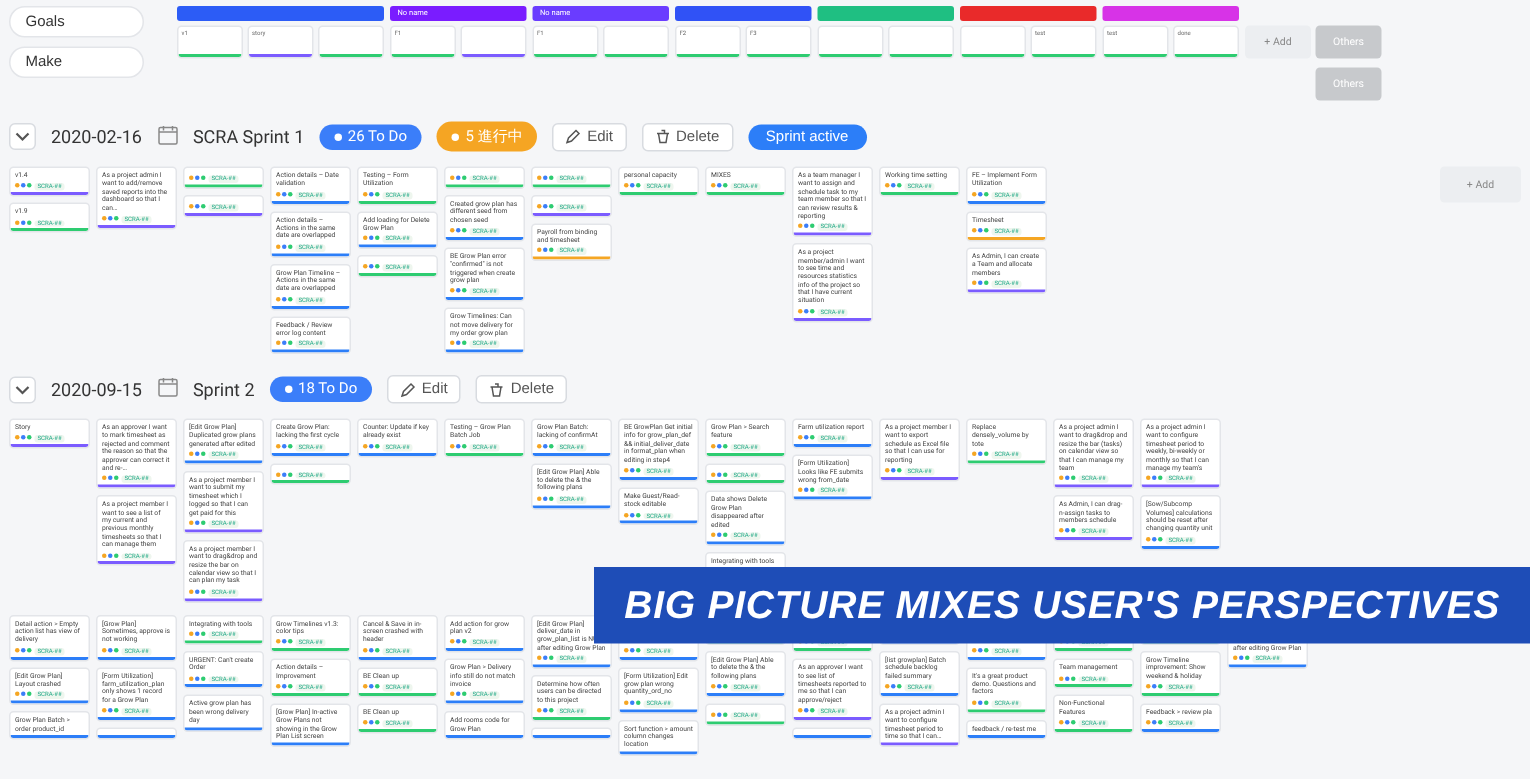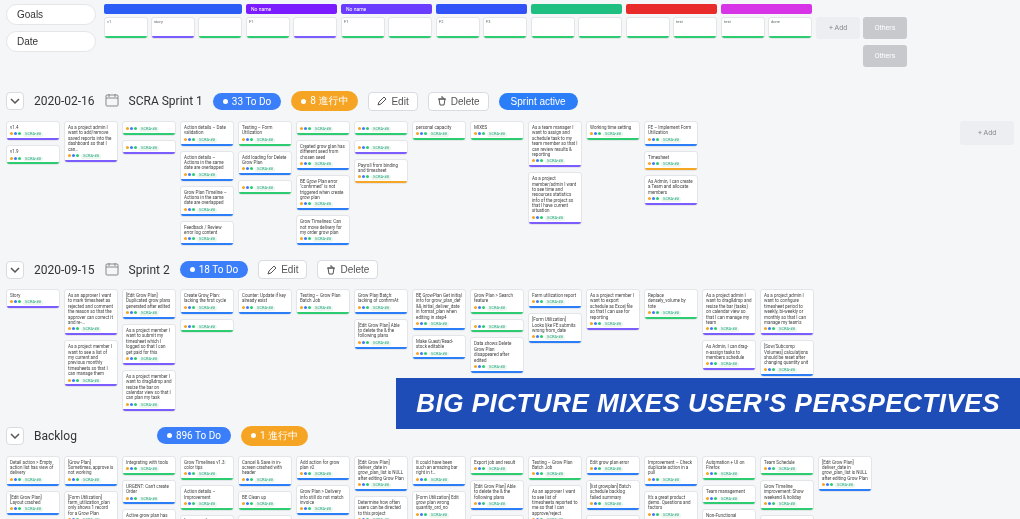--- a/index.html
+++ b/index.html
@@ -1,18 +1,18 @@
 <!DOCTYPE html>
 <html><head>
 <meta charset="utf-8">
 <style>
   * { box-sizing: border-box; margin: 0; padding: 0; }
   body { font-family: -apple-system, BlinkMacSystemFont, "Segoe UI", Roboto, sans-serif; font-size: 10px; background: #f5f6f8; color: #333; width: 1020px; }
   .page { padding: 4px 6px; }
-  .toprow { display: flex; gap: 8px; align-items: flex-start; margin-bottom: 18px; }
+  .toprow { display: flex; gap: 22px; align-items: flex-start; margin-bottom: 8px; }
   .leftcol { display: flex; flex-direction: column; gap: 6px; width: 90px; }
   .pill { background: #fff; border: 1px solid #e3e5e9; border-radius: 14px; padding: 4px 10px; font-size: 10px; color: #333; text-align: left; cursor: pointer; }
   .swimlanes { display: flex; gap: 4px; flex: 1; }
   .lane { display: flex; flex-direction: column; gap: 3px; }
   .lane-head { height: 10px; border-radius: 2px; }
   .lane-cards { display: flex; gap: 3px; }
   .minicard { width: 44px; height: 22px; background: #fff; border: 1px solid #e3e5e9; border-radius: 3px; position: relative; overflow: hidden; padding: 2px; }
   .minicard::after { content: ""; position: absolute; bottom: 0; left: 0; right: 0; height: 2px; }
   .mc-green::after { background: #2ecc71; }
   .mc-purple::after { background: #7b5cff; }
@@ -52,21 +52,21 @@
   .col-wide { display: flex; flex-direction: column; gap: 4px; }
 </style>
 </head>
 <body>
 
 <div class="page">
 
   <div class="toprow">
     <div class="leftcol">
       <button class="pill">Goals</button>
-      <button class="pill">Date</button>
+      <button class="pill">Make</button>
     </div>
     <div class="swimlanes" id="lanes">
         <div class="lane">
           <div class="lane-head" style="background: rgb(44, 92, 246); width: 138px;"></div>
           <div class="lane-cards">
             <div class="minicard mc-green">
               <div class="txt">v1</div>
             </div>
             <div class="minicard mc-purple">
               <div class="txt">story</div>
@@ -168,22 +168,22 @@
           </svg>
       </div>
       <span class="date">2020-02-16</span>
       <span class="cal-icon">
         <svg viewBox="0 0 14 14">
             <rect x="1" y="2" width="12" height="11" rx="1" fill="none" stroke="#888"></rect>
             <path d="M1 5h12M4 1v3M10 1v3" stroke="#888"></path>
           </svg>
       </span>
       <span class="sprint-title">SCRA Sprint 1</span>
-      <span class="badge b-blue">33 To Do</span>
-      <span class="badge b-orange">8 進行中</span>
+      <span class="badge b-blue">26 To Do</span>
+      <span class="badge b-orange">5 進行中</span>
       <button class="actbtn">
         <svg viewBox="0 0 10 10">
             <path d="M1 9l1-3 5-5 2 2-5 5-3 1z" fill="none" stroke="#555"></path>
           </svg>
         <span>Edit</span>
       </button>
       <button class="actbtn">
         <svg viewBox="0 0 10 10">
             <path d="M2 3h6l-1 6H3zM1 3h8M4 1h2v2" fill="none" stroke="#555"></path>
           </svg>
@@ -650,31 +650,20 @@
                 <span class="dots"><span style="background: rgb(245, 166, 35);"></span><span style="background: rgb(59, 126, 249);"></span><span style="background: rgb(46, 204, 113);"></span></span>
                 <span class="tag">SCRA-##</span>
               </div>
             </div>
           </div>
         </div>
     </div>
   </div>
 
   <div class="sprint" style="position:relative;">
-    <div class="sprint-head">
-      <div class="chev">
-        <svg viewBox="0 0 10 10">
-            <path d="M1 3l4 4 4-4" fill="none" stroke="#555" stroke-width="1.5"></path>
-          </svg>
-      </div>
-      <span class="sprint-title">Backlog</span>
-      <span style="flex:0 0 60px"></span>
-      <span class="badge b-blue">896 To Do</span>
-      <span class="badge b-orange">1 進行中</span>
-    </div>
     <div class="backlog-grid" id="blbody">
         <div class="col-wide" style="width: 54px;">
           <div class="card c-blue">
             <div>Detail action &gt; Empty action list has view of delivery</div>
             <div class="meta">
               <span class="dots"><span style="background: rgb(245, 166, 35);"></span><span style="background: rgb(59, 126, 249);"></span><span style="background: rgb(46, 204, 113);"></span></span>
               <span class="tag">SCRA-##</span>
             </div>
           </div>
           <div class="card c-blue">

